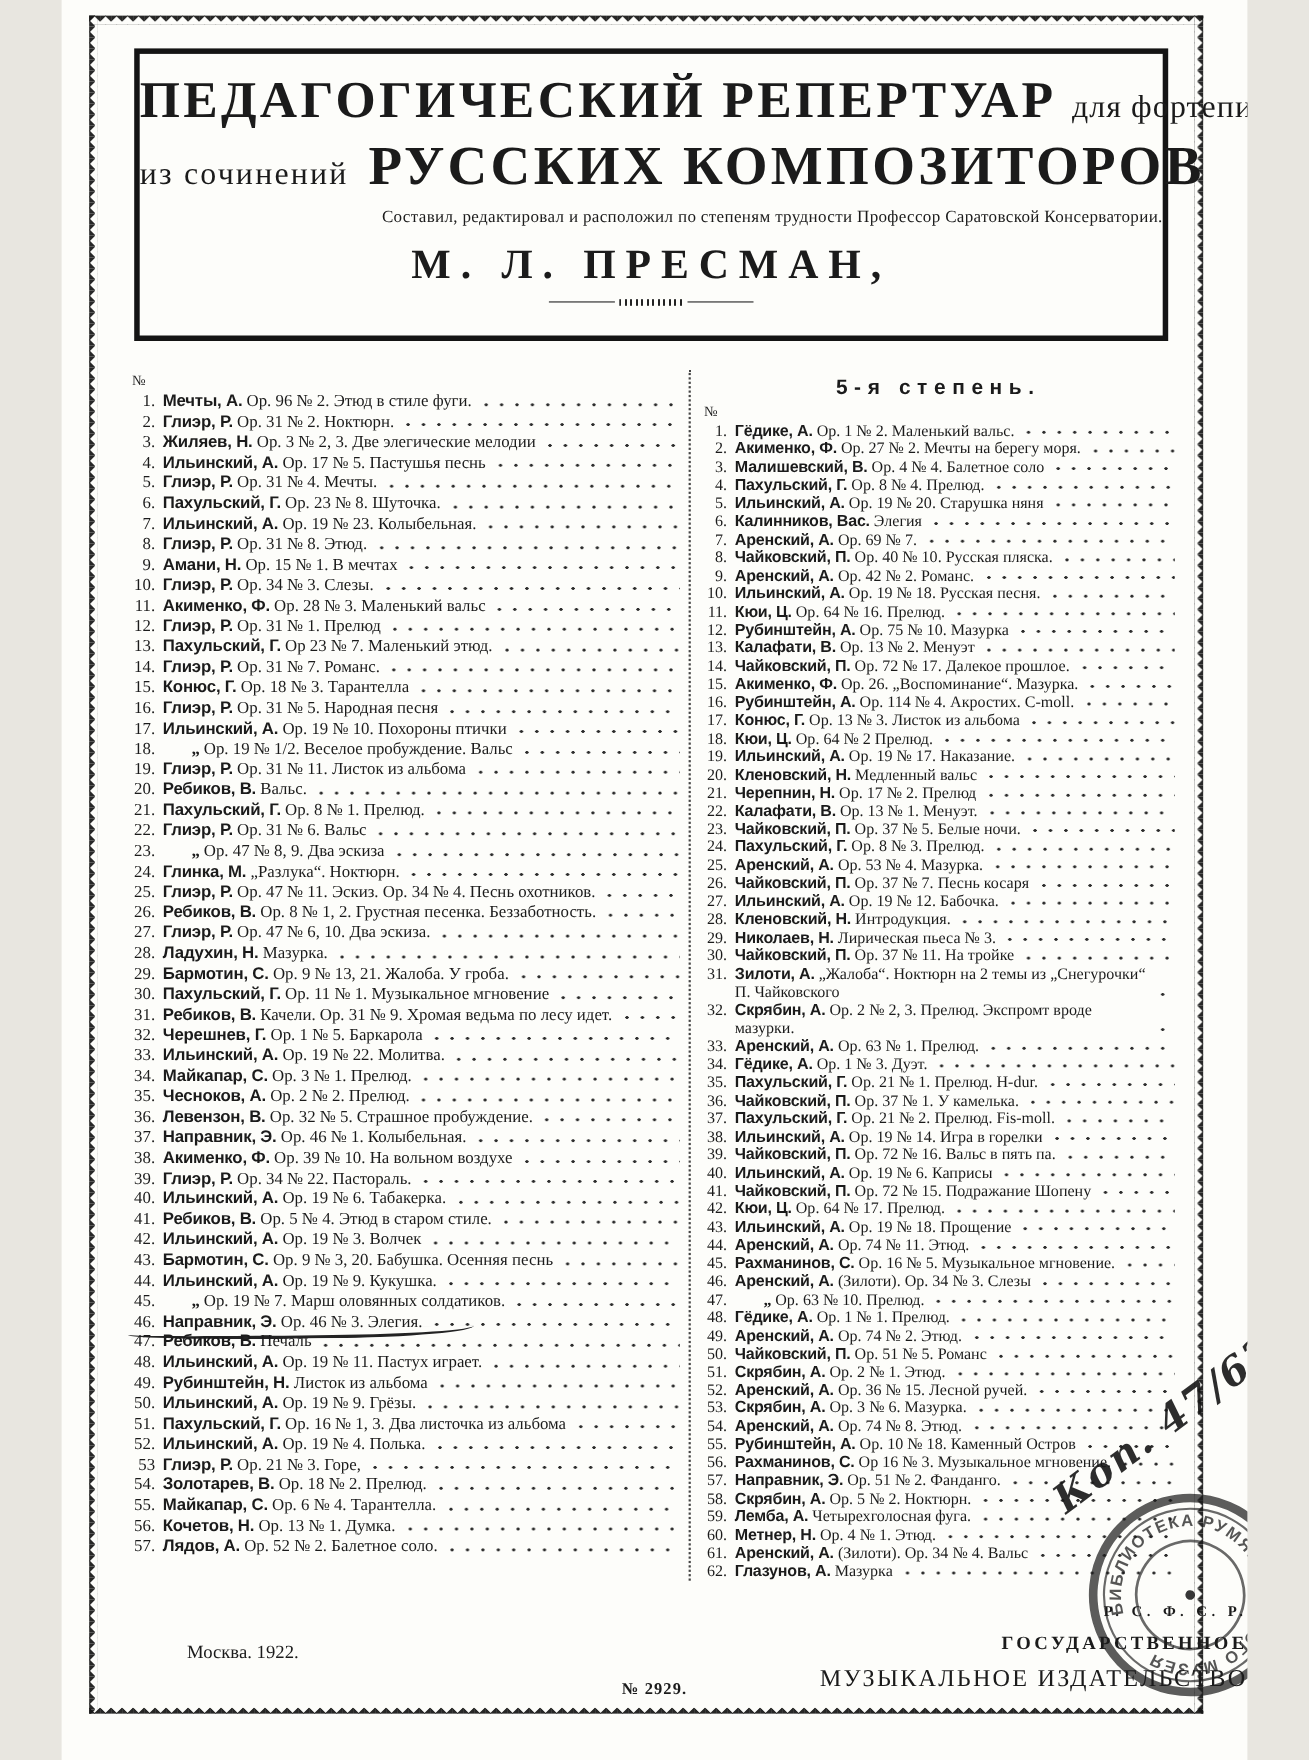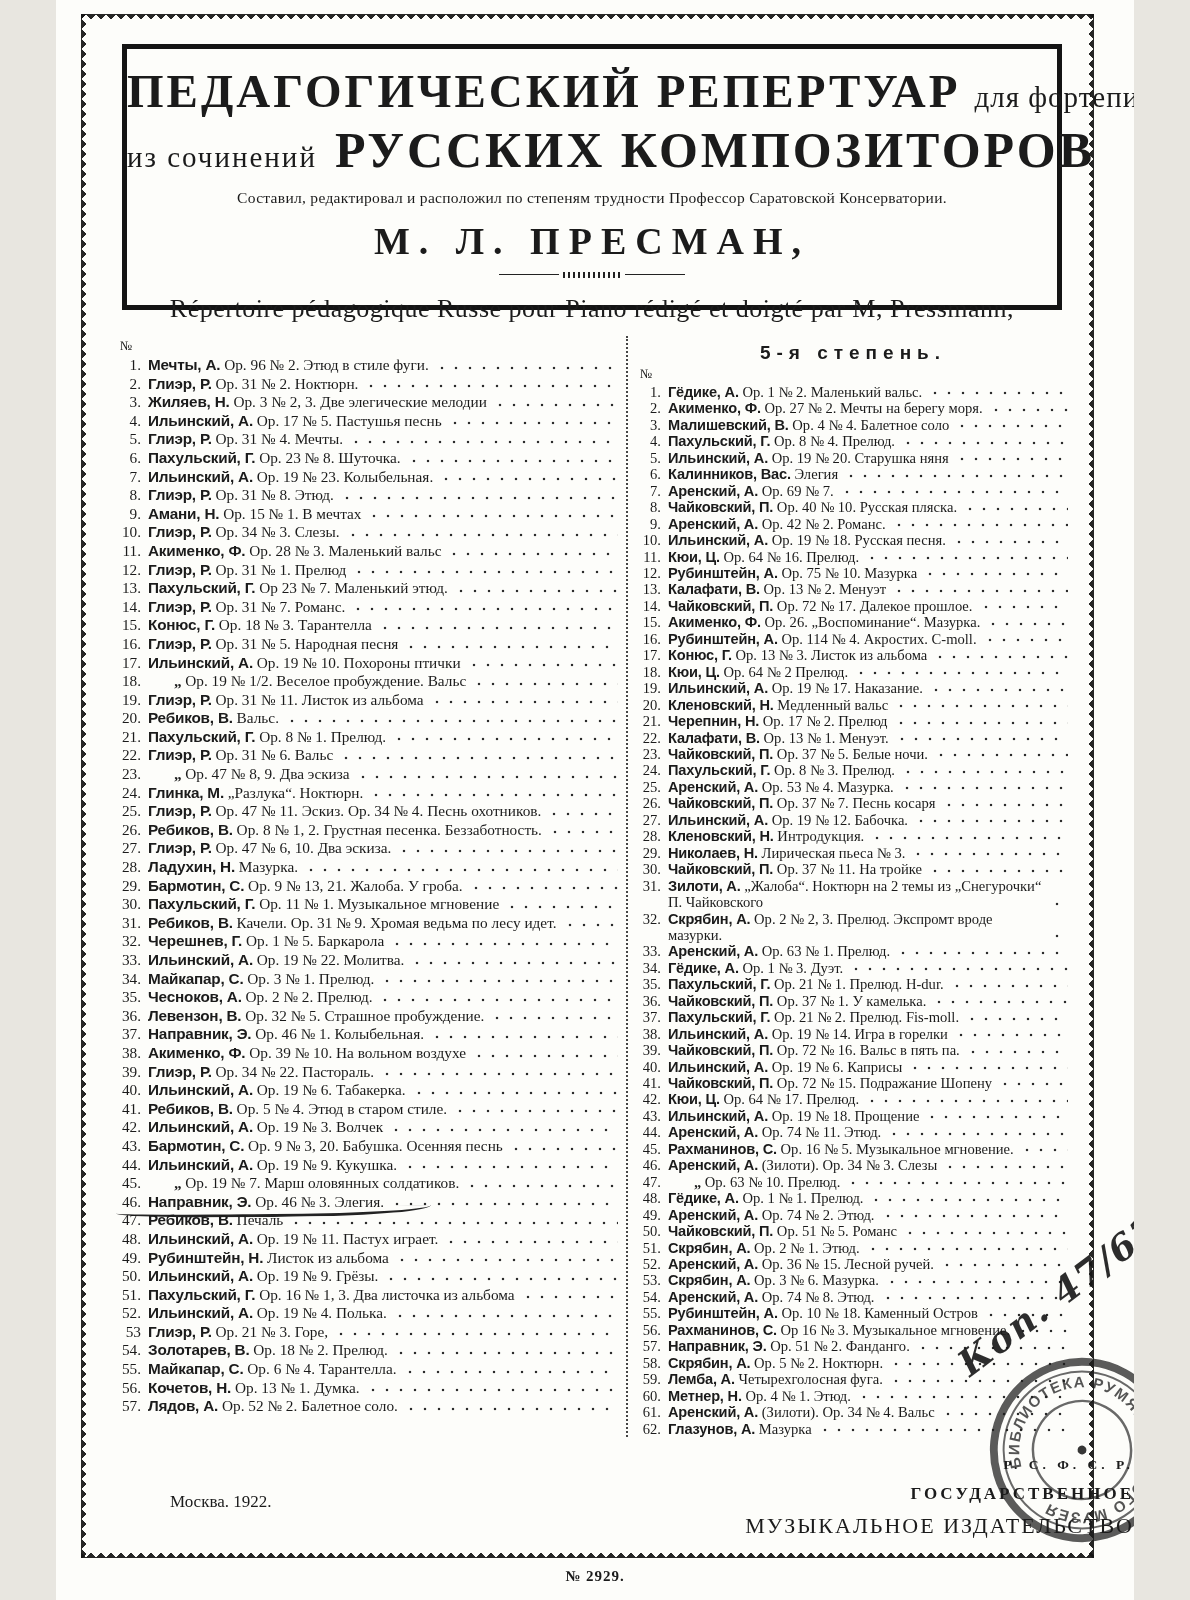--- a/index.html
+++ b/index.html
@@ -27,21 +27,21 @@
   .header-box{
     position:absolute; left:66px; right:72px; top:44px; height:266px;
     border:5px solid #141414; box-sizing:border-box; text-align:center; padding-top:10px;
   }
   .title-line1{white-space:nowrap; line-height:1.05; margin-top:8px;}
   .title-main{font-size:47px; letter-spacing:3px; font-weight:600; font-family:"Liberation Serif",serif;}
   .title-suffix{font-size:29px; letter-spacing:1px; margin-left:10px;}
   .title-line2{white-space:nowrap; line-height:1.05; margin-top:8px;}
   .subtitle-prefix{font-size:29px; letter-spacing:2px; margin-right:14px;}
   .subtitle-main{font-size:50px; letter-spacing:3px; font-weight:600;}
-  .byline{font-size:15.5px; margin-top:12px; letter-spacing:.3px;}
+  .byline{font-size:15.5px; margin-top:12px; letter-spacing:.3px;text-align:right;}
   .author{font-size:38px; font-weight:700; letter-spacing:9px; margin-top:12px; font-family:"Liberation Serif",serif;}
   .author-divider{display:flex; align-items:center; justify-content:center; margin-top:9px; height:6px;}
   .author-divider .bar{width:60px; border-top:1.5px solid #222;}
   .author-divider .ticks{width:58px; height:6px; margin:0 4px;
     background:repeating-linear-gradient(90deg,#222 0 2px,transparent 2px 5px);}
   .french{font-size:26px; margin-top:16px; letter-spacing:.5px; white-space:nowrap;}
 
   
   .columns{position:absolute; left:62px; right:66px; top:336px; display:flex;}
   .col{box-sizing:border-box;}
@@ -63,21 +63,21 @@
     background-size:14px 6px; background-repeat:repeat-x; background-position:left bottom 4px;}
   .row.underlined::after{content:''; position:absolute; left:-2px; top:14px; width:63%; height:7px;
     border-bottom:3px solid #232323; border-radius:0 0 45% 55% / 0 0 11px 6px; transform:rotate(-0.7deg);}
 
   
   .place-date{position:absolute; left:114px; top:1492px; font-size:17px;}
   .publisher{position:absolute; left:0; right:0; top:1458px; text-align:right; line-height:1.1;}
   .rsfsr{font-size:13.5px; letter-spacing:4px; font-weight:600;}
   .pub1{font-size:17px; letter-spacing:3px; margin-top:12px; font-weight:600;}
   .pub2{font-size:22px; letter-spacing:2px; margin-top:10px; font-weight:400;margin-left:20px;}
-  .plate{position:absolute; left:0; right:0; top:1568px; text-align:center;
+  .plate{position:absolute; left:0; right:0; top:1528px; text-align:center;
     font-size:15px; font-weight:700; letter-spacing:1px;}
 
   
   .stamp{position:absolute; left:928px; top:1352px; width:196px; height:196px;
     transform:rotate(-16deg); opacity:.88;}
   .handwriting{position:absolute; left:880px; top:1268px; width:260px;
     font-family:"DejaVu Serif",serif; font-style:italic; font-weight:700; font-size:36px;
     color:#161616; transform:rotate(-37deg); letter-spacing:2px; opacity:.9; white-space:nowrap;}
 </style>
 </head>
@@ -99,21 +99,20 @@
       <span class="subtitle-prefix">из сочинений</span>
       <span class="subtitle-main">РУССКИХ КОМПОЗИТОРОВ</span>
     </div>
     <div class="byline">Составил, редактировал и расположил по степеням трудности Профессор Саратовской Консерватории.</div>
     <div class="author">М. Л. ПРЕСМАН,</div>
     <div class="author-divider">
       <span class="bar"></span>
         <span class="ticks"></span>
         <span class="bar"></span>
     </div>
-    <div class="french">Répertoire pédagogique Russe pour Piano rédigé et doigté par M, Pressmann,</div>
   </div>
 
   <div class="columns">
     <div class="col col-left">
       <div class="num-label">№</div>
       <div>
           <div class="row">
             <span class="num">1.</span>
             <span class="body">
               <span class="txt"><span class="nm">Мечты, А.</span> Ор. 96 № 2. Этюд в стиле фуги.</span>

